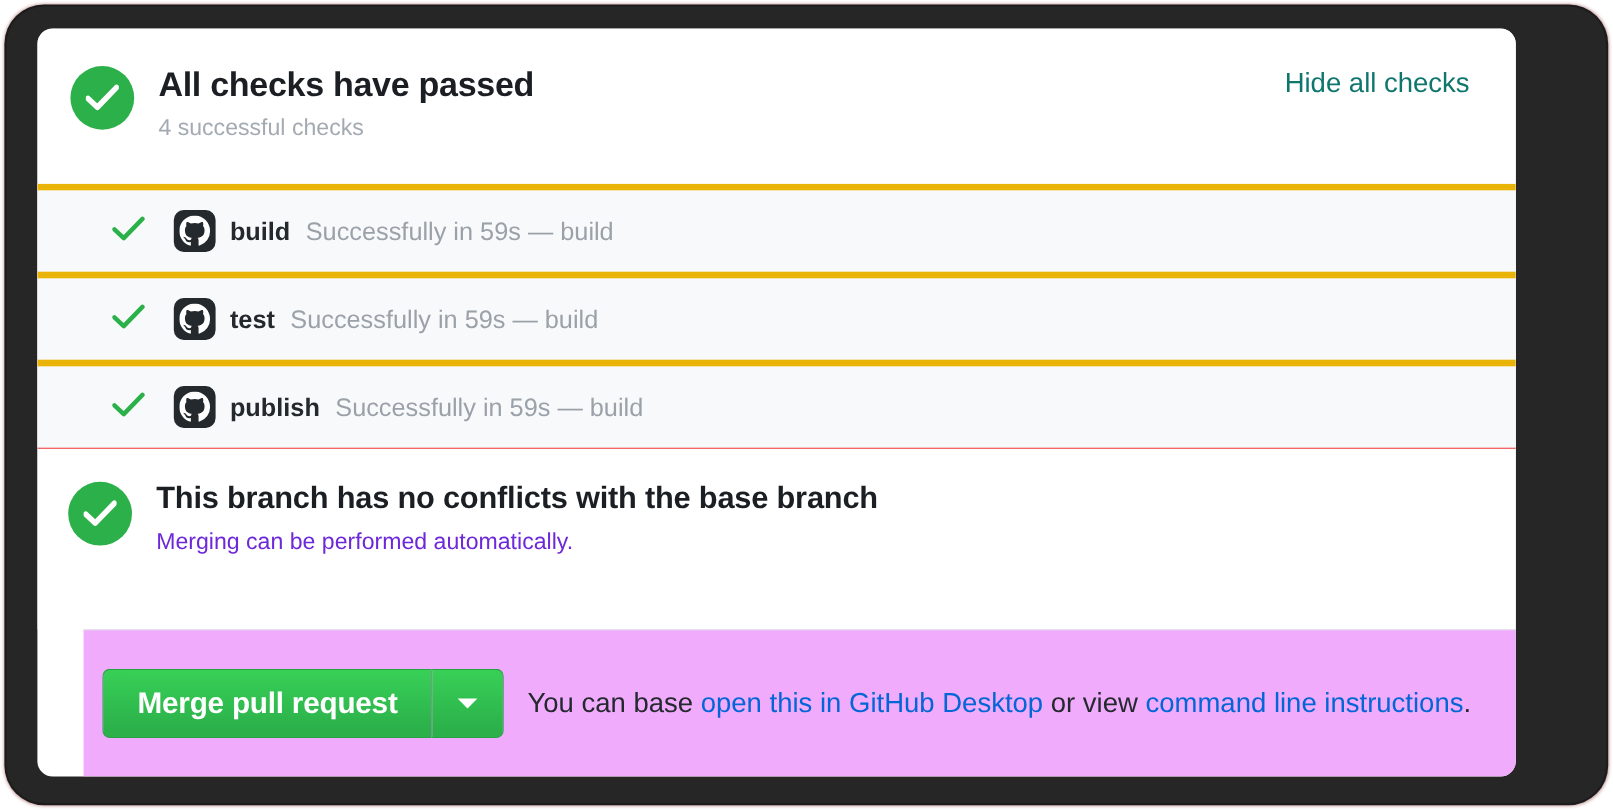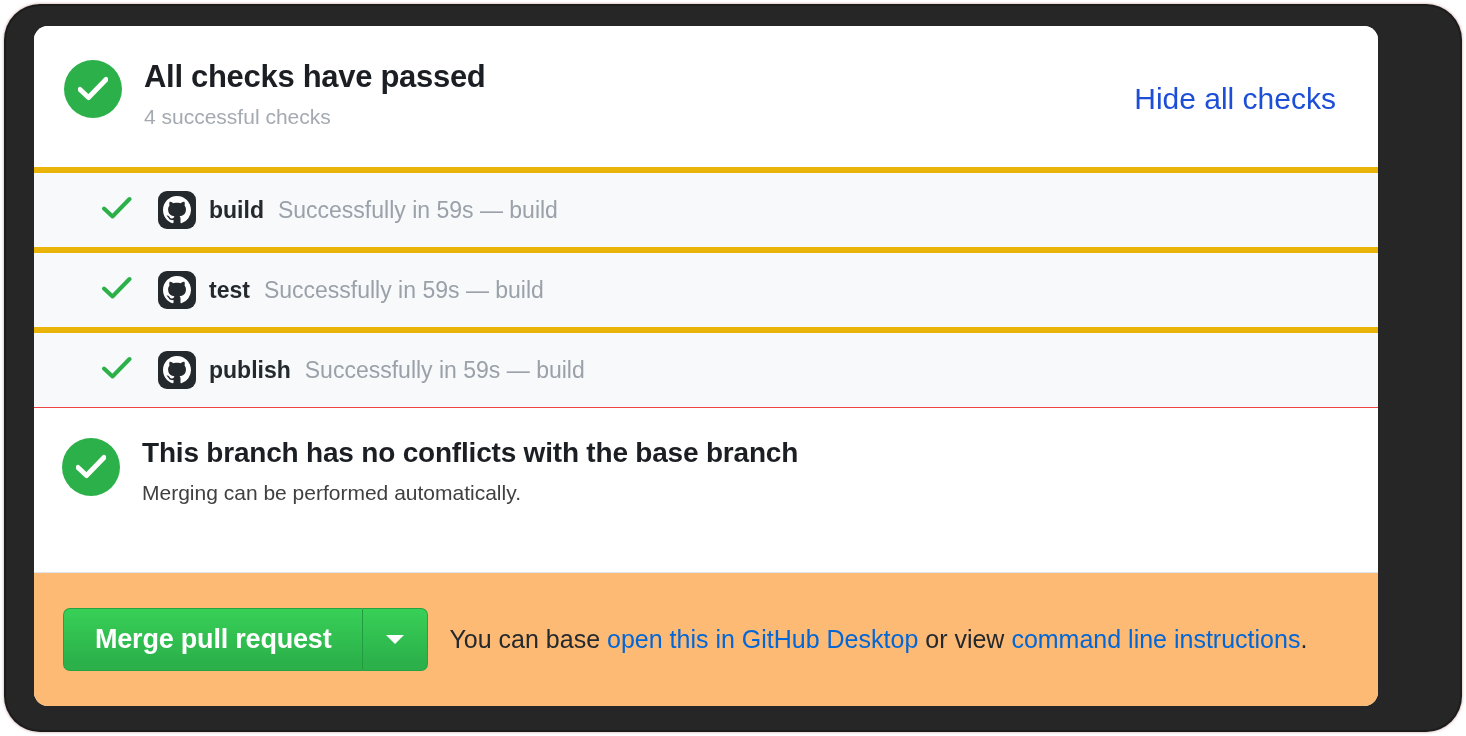--- a/index.html
+++ b/index.html
@@ -67,23 +67,23 @@
   .status-sub {
     font-size: 21px;
     color: #a3aab1;
     margin-top: 11px;
     line-height: 1.1;
   }
 
   .hide-checks {
     position: absolute;
     right: 42px;
-    top: 56px;
-    font-size: 30px;
-    color: #1d4ed8;
+    top: 36px;
+    font-size: 25px;
+    color: #0f766e;
     cursor: pointer;
     text-decoration: none;
   }
 
   
   .checks-list { background: #f8f9fb; }
   .check-row {
     display: flex;
     align-items: center;
     height: 80px;
@@ -124,33 +124,34 @@
   }
   .branch-title {
     font-size: 28px;
     font-weight: 700;
     letter-spacing: -0.2px;
     color: #1b1f23;
     line-height: 1.1;
   }
   .branch-sub {
     font-size: 21px;
-    color: #404040;
+    color: #6d28d9;
     margin-top: 12px;
     line-height: 1.1;
   }
 
   
   .merge-footer {
     border-top: 1px solid #e3e6ea;
-    background: #fdba74;
+    background: #f0abfc;
     height: 134px;
     display: flex;
     align-items: center;
-    padding-left: 29px;
+    padding-left: 17px;
+    margin-left: 42px;
   }
   .merge-btn-group { display: flex; align-items: stretch; flex: 0 0 auto; }
   .merge-btn {
     background: linear-gradient(180deg, #38d057 0%, #2bb04a 90%);
     border: 1px solid #25a244;
     border-right: none;
     border-radius: 7px 0 0 7px;
     color: #ffffff;
     font-family: "Liberation Sans", sans-serif;
     font-size: 27px;

